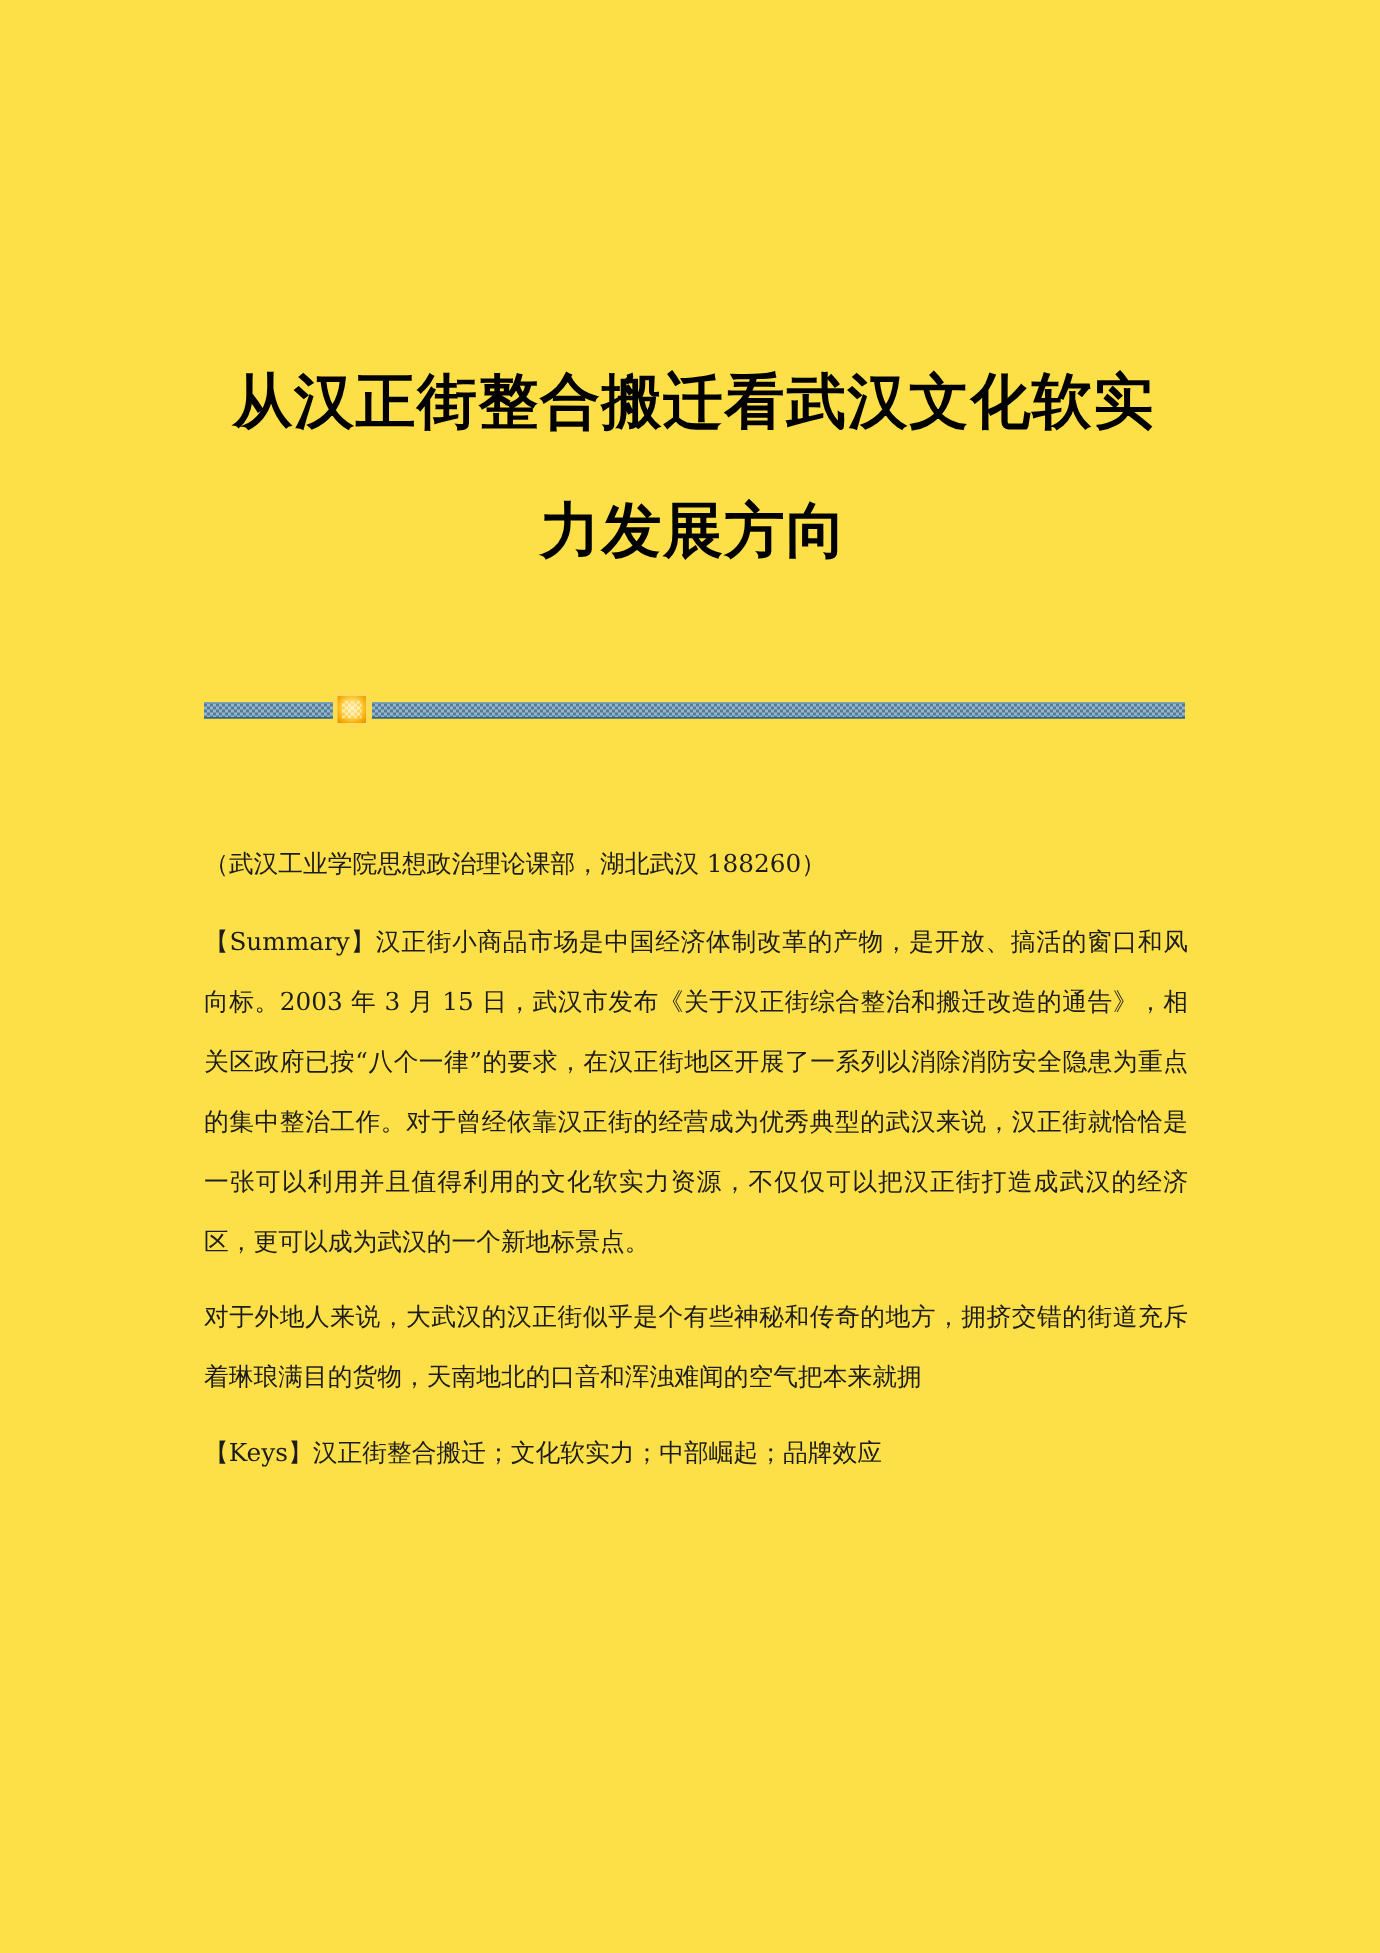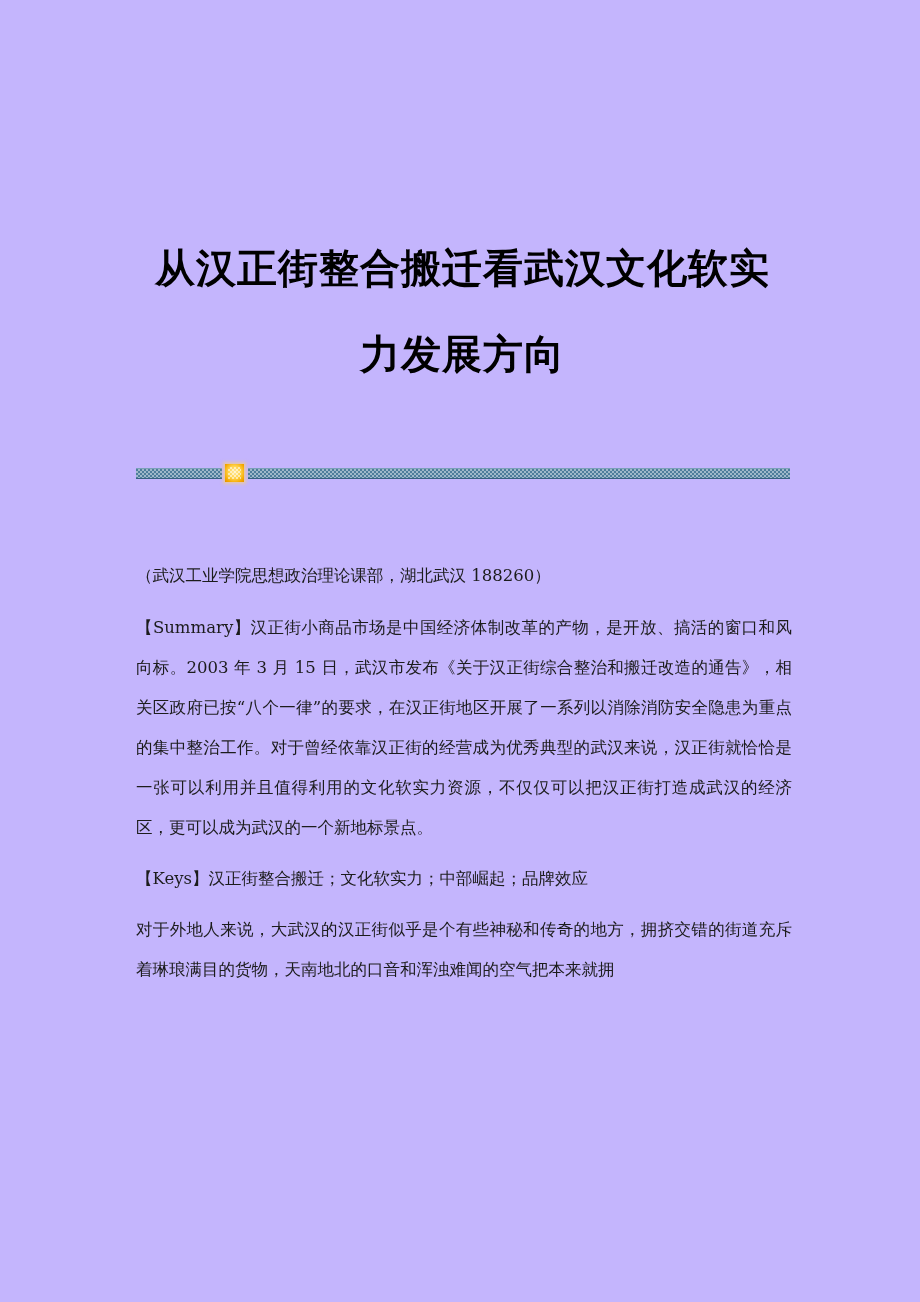--- a/index.html
+++ b/index.html
@@ -14,21 +14,21 @@
     position: relative;
     overflow: hidden;
     font-family: "DejaVu Serif", "Liberation Serif", serif;
     color: #1a1a1a;
     -webkit-font-smoothing: none;
   }
 
   .page {
     position: absolute;
     inset: 0;
-    background: #c4b5fd;
+    background: #fde047;
   }
 
   
   .doc-title {
     position: absolute;
     left: 135px;
     top: 198px;
     width: 655px;
     text-align: center;
     font-family: "DejaVu Sans", "Liberation Sans", sans-serif;
@@ -129,19 +129,19 @@
     <div class="divider-bar right"></div>
   </div>
 
   <div class="content">
 
 
     <p class="para affiliation">（武汉工业学院思想政治理论课部，湖北武汉 188260）</p>
 
     <p class="para abstract lead">【Summary】汉正街小商品市场是中国经济体制改革的产物，是开放、搞活的窗口和风向标。2003 年 3 月 15 日，武汉市发布《关于汉正街综合整治和搬迁改造的通告》，相关区政府已按“八个一律”的要求，在汉正街地区开展了一系列以消除消防安全隐患为重点的集中整治工作。对于曾经依靠汉正街的经营成为优秀典型的武汉来说，汉正街就恰恰是一张可以利用并且值得利用的文化软实力资源，不仅仅可以把汉正街打造成武汉的经济区，更可以成为武汉的一个新地标景点。</p>
 
+    <p class="para body-1">对于外地人来说，大武汉的汉正街似乎是个有些神秘和传奇的地方，拥挤交错的街道充斥着琳琅满目的货物，天南地北的口音和浑浊难闻的空气把本来就拥</p>
+
     <p class="para keywords lead">【Keys】汉正街整合搬迁；文化软实力；中部崛起；品牌效应</p>
-
-    <p class="para body-1">对于外地人来说，大武汉的汉正街似乎是个有些神秘和传奇的地方，拥挤交错的街道充斥着琳琅满目的货物，天南地北的口音和浑浊难闻的空气把本来就拥</p>
 
   </div>
 
 </div>
 
 </body></html>

